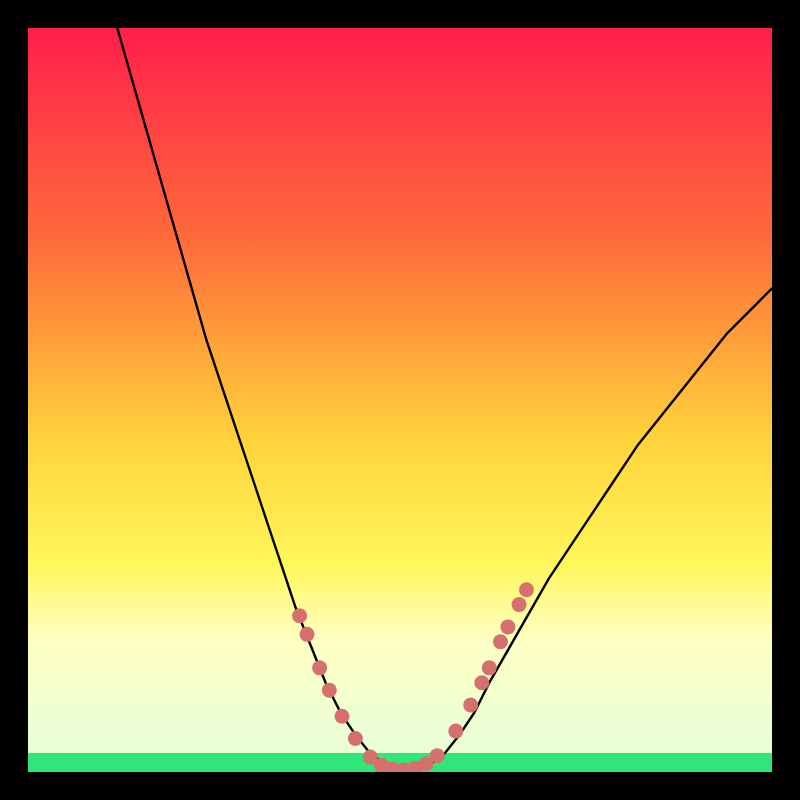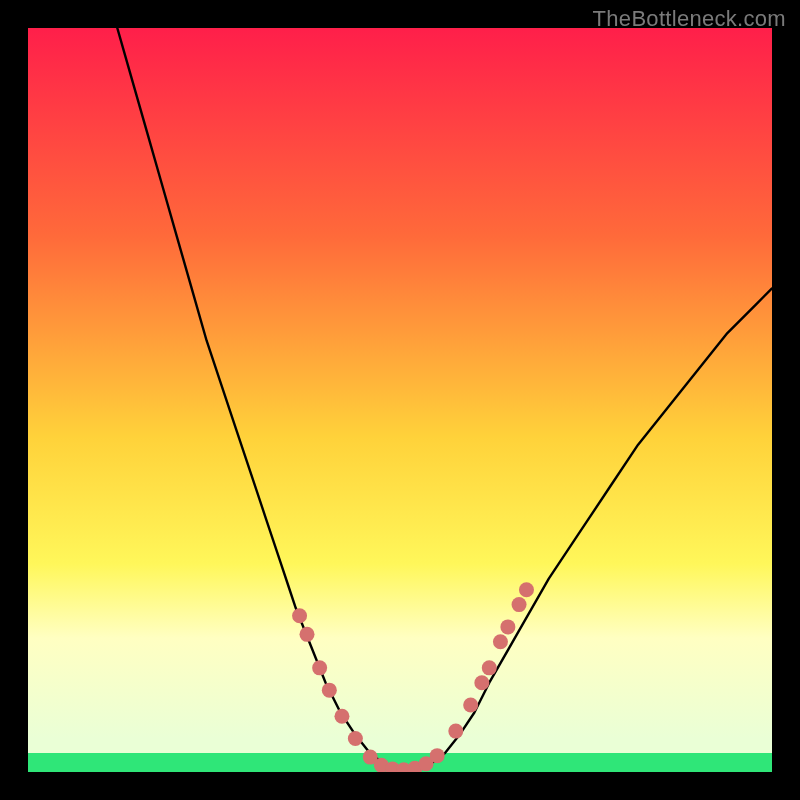--- a/index.html
+++ b/index.html
@@ -80,14 +80,13 @@
           <circle cx="453.84" cy="654.72" r="7.5" fill="#d5706e"></circle>
           <circle cx="461.28" cy="639.84" r="7.5" fill="#d5706e"></circle>
           <circle cx="472.44" cy="613.80" r="7.5" fill="#d5706e"></circle>
           <circle cx="479.88" cy="598.92" r="7.5" fill="#d5706e"></circle>
           <circle cx="491.04" cy="576.60" r="7.5" fill="#d5706e"></circle>
           <circle cx="498.48" cy="561.72" r="7.5" fill="#d5706e"></circle>
         </g>
     </svg>
   </div>
 
-  <div class="watermark">TheBottleneck.com</div>
 </div>
 
 </body></html>

